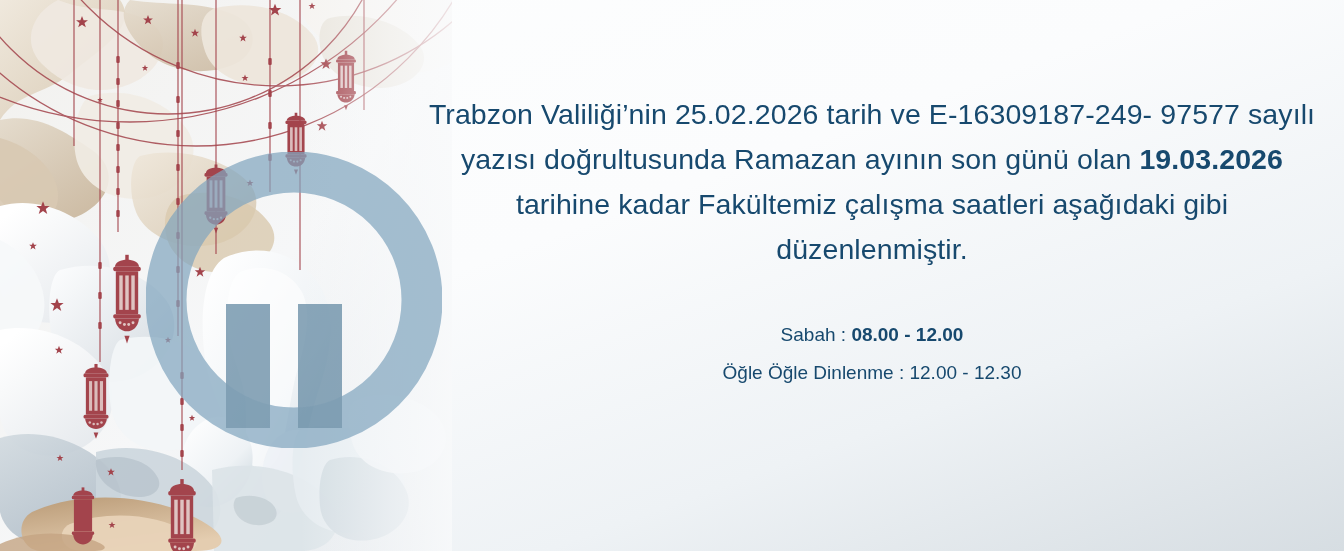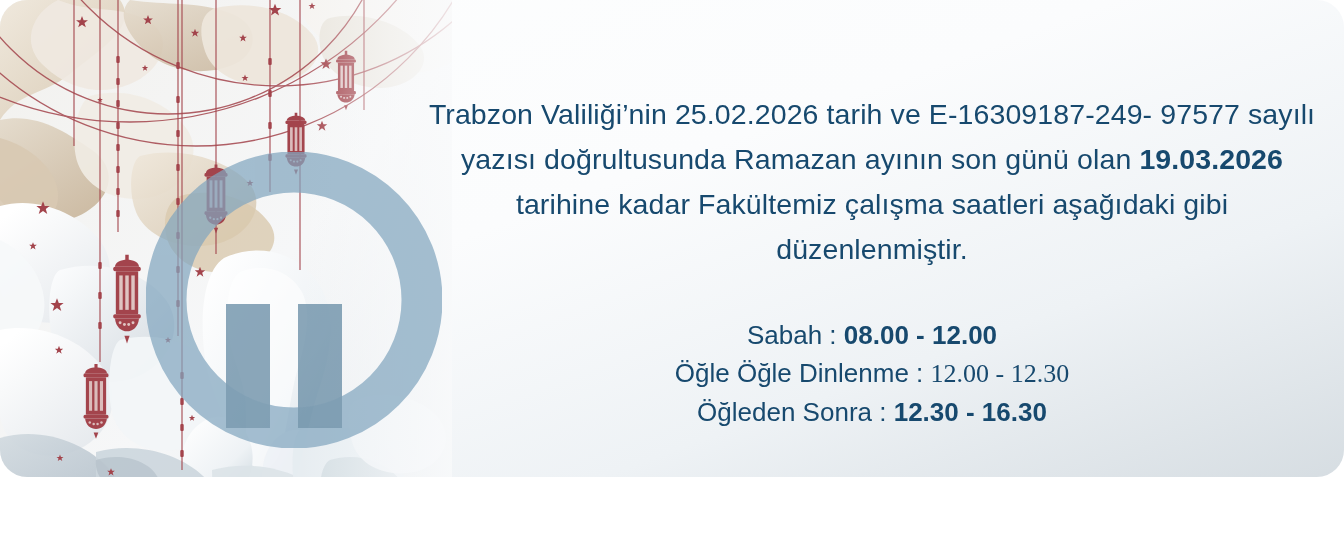--- a/index.html
+++ b/index.html
@@ -8,24 +8,23 @@
     padding: 0;
     background: #ffffff;
   }
   body {
     font-family: "Liberation Sans", sans-serif;
   }
 
   .banner {
     position: relative;
     width: 1344px;
-    height: 477px;
+    height: 551px;
     overflow: hidden;
     background: linear-gradient(160deg, #fdfefe 0%, #fbfcfd 42%, #eef2f5 72%, #d6dde2 100%);
-    border-radius: 27px;
   }
 
   
   .artwork {
     position: absolute;
     left: 0;
     top: 0;
     width: 452px;
     height: 551px;
     overflow: hidden;
@@ -75,27 +74,27 @@
     line-height: 45px;
     letter-spacing: 0.1px;
     color: #17496e;
   }
   .notice b { font-weight: 700; }
 
   .schedule {
     margin-top: 44px;
     width: 906px;
     text-align: center;
-    font-size: 26px;
+    font-size: 19px;
     line-height: 38px;
     color: #17496e;
   }
   .schedule .row { white-space: nowrap; }
   .schedule .hours-strong { font-weight: 700; }
-  .schedule .hours-plain { font-weight: 400; font-family: Liberation Serif, serif; }
+  .schedule .hours-plain { font-weight: 400; }
 </style>
 </head>
 <body>
 
 <div class="banner">
 
   <div class="artwork">
     <svg width="452" height="551" viewBox="0 0 452 551" xmlns="http://www.w3.org/2000/svg">
       <defs>
         <linearGradient id="bgGrad" x1="0" y1="0" x2="1" y2="1">
@@ -454,19 +453,16 @@
       <span>aşağıdaki gibi düzenlenmiştir.</span>
     </div>
 
     <div class="schedule">
       <div class="row">
         <span>Sabah : </span><span class="hours-strong">08.00 - 12.00</span>
       </div>
       <div class="row">
         <span>Öğle Öğle Dinlenme : </span><span class="hours-plain">12.00 - 12.30</span>
       </div>
-      <div class="row">
-        <span>Öğleden Sonra : </span><span class="hours-strong">12.30 - 16.30</span>
-      </div>
     </div>
 
   </div>
 </div>
 
 </body></html>

